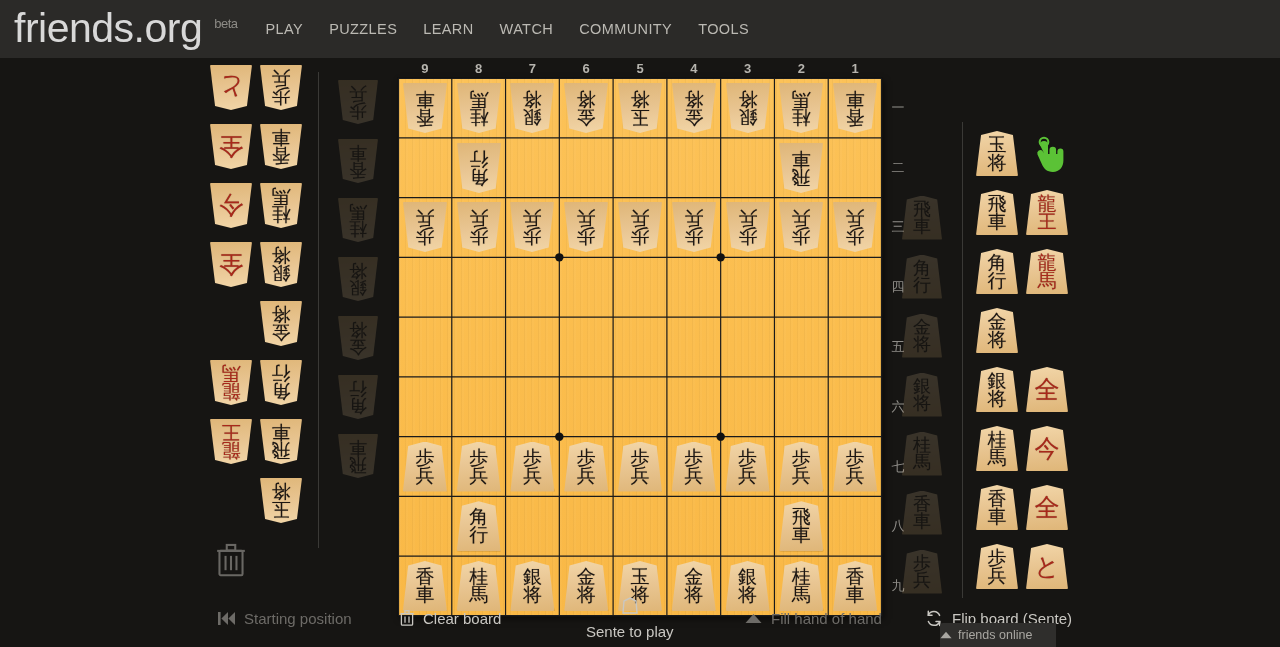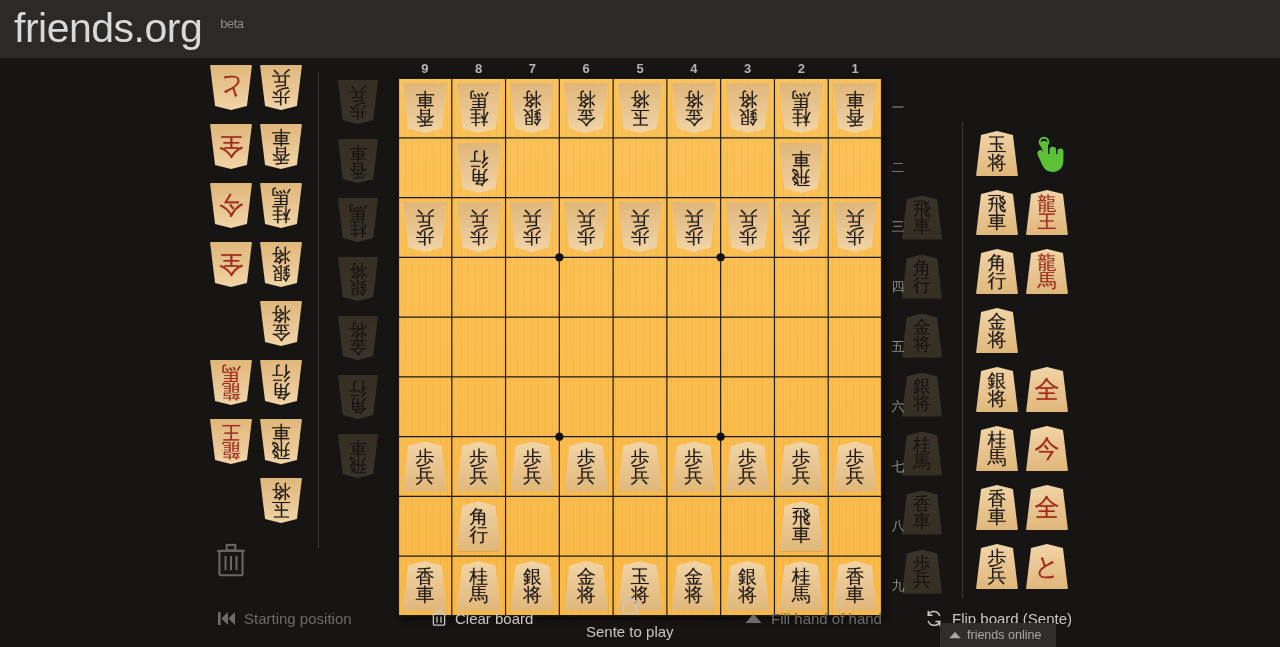--- a/index.html
+++ b/index.html
@@ -16,21 +16,21 @@
     display:flex; align-items:center;
   }
   #site-title{
     margin-left:14px;
     font-size:41px; font-weight:400; color:#d8d8d8;
     letter-spacing:-0.5px; line-height:1;
     font-family:"Liberation Sans", sans-serif;
     position:relative; top:-1px;
   }
   #beta-tag{
-    font-size:13px; color:#8d8b86; margin-left:18px;
+    font-size:13px; color:#8d8b86; margin-left:12px;
     position:relative; top:-14px;
   }
   #main-nav{ display:flex; align-items:center; margin-left:28px; gap:26px; }
   .nav-link{
     font-size:14.5px; color:#bbb9b3; letter-spacing:0.4px;
     text-decoration:none; cursor:pointer; white-space:nowrap;
   }
   #header-right{
     margin-left:auto; display:flex; align-items:center; gap:21px;
     margin-right:14px;
@@ -146,43 +146,51 @@
     display:flex; align-items:center;
   }
   .tool{
     display:flex; align-items:center; gap:9px;
     font-size:15px; cursor:pointer; color:#c9c7c2;
     white-space:nowrap;
   }
   .tool.disabled{ color:#6d6b67; cursor:default; }
   .tool svg{ display:block; flex:none; }
   #tool-start{ position:absolute; left:218px; }
-  #tool-clear{ position:absolute; left:432px; }
+  #tool-clear{ position:absolute; left:400px; }
   #tool-turn { position:absolute; left:586px;flex-direction:column; }
   #tool-fill { position:absolute; left:745px; }
   #tool-flip { position:absolute; left:925px; }
 
   
   #friends{
     position:absolute; right:0; bottom:0; width:116px; height:24px;
     background:#2f2e2c; border-top-left-radius:3px;
-    display:flex; align-items:center; gap:6px; padding-left:9px;
+    display:flex; align-items:center; gap:6px; 
     font-size:12.5px; color:#a9a7a2; cursor:pointer;
   }
   
   .vline{ position:absolute; width:1px; background:#3a3936; }
 </style>
 </head>
 <body>
 
 <div id="site-header">
   <div id="site-title">
     <span>friends.org</span><span id="beta-tag">beta</span>
   </div>
 
+  <nav id="main-nav">
+    <a class="nav-link">PLAY</a>
+    <a class="nav-link">PUZZLES</a>
+    <a class="nav-link">LEARN</a>
+    <a class="nav-link">WATCH</a>
+    <a class="nav-link">COMMUNITY</a>
+    <a class="nav-link">TOOLS</a>
+  </nav>
 
 </div>
 
 <div id="editor">
 
   <div class="vline" style="left:318px; top:14px; height:476px;"></div>
   <div class="vline" style="left:962px; top:64px; height:476px;"></div>
 
   <div class="palette" id="gote-palette" style="left:206px;">
     <div class="pal-col" id="gote-promoted-col">

